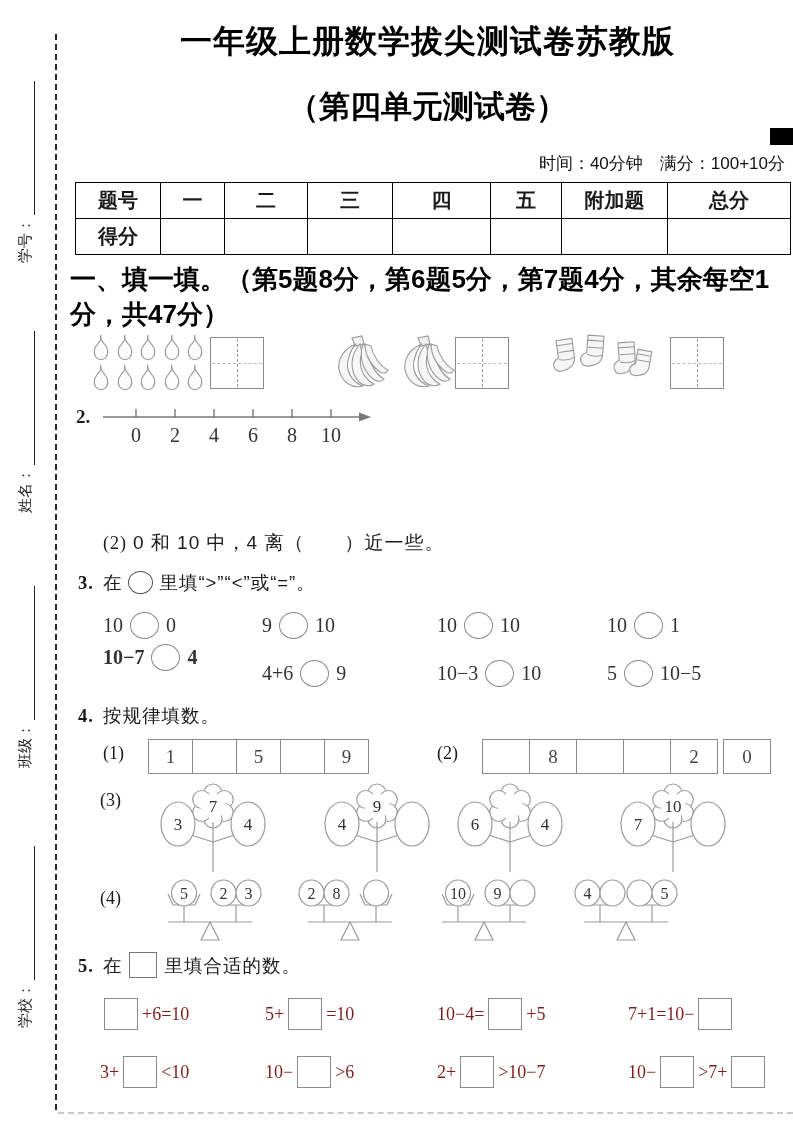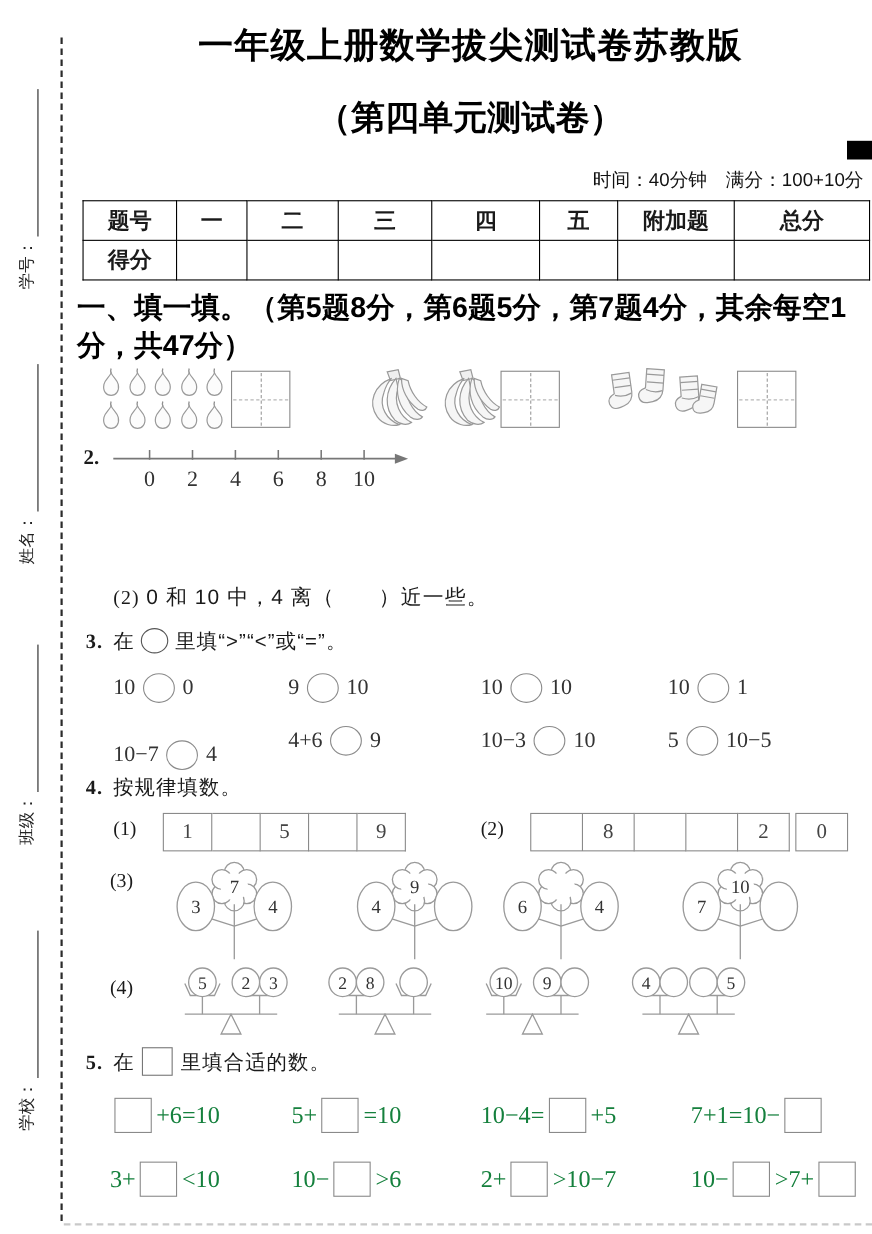--- a/index.html
+++ b/index.html
@@ -47,21 +47,21 @@
              vertical-align:-6px;margin:0 7px;}
   
   .ncells{position:absolute;display:flex;}
   .ncell{width:43px;height:33px;border:1.4px solid #8a8a8a;display:flex;align-items:center;
          justify-content:center;font-family:"Liberation Serif",serif;font-size:19px;color:#444;}
   .ncell + .ncell{border-left:none;}
   .ncell.gap{margin-left:5px;border-left:1.4px solid #8a8a8a;}
   .ncell.w2{width:46px;}
   
   .q5-eq{position:absolute;display:flex;align-items:center;
-         font-family:"Liberation Serif",serif;font-size:22px;color:#15803d;white-space:nowrap;}
+         font-family:"Liberation Serif",serif;font-size:18px;color:#7f1d1d;white-space:nowrap;}
   .q5box{width:32px;height:30px;border:1.4px solid #8a8a8a;margin:0 4px;flex:none;}
   .bottom-line{position:absolute;left:58px;top:1112px;width:735px;border-top:2px dashed #c9c9c9;}
   svg{display:block;}
   .svgfig{position:absolute;}
   svg text{font-family:"Liberation Serif",serif;fill:#333;}
 </style>
 </head>
 <body>
 
 <div class="page">
@@ -255,21 +255,21 @@
   <div class="q3-item" style="left:437px;top:612px;">
       <span>10</span>
       <span class="cmp-circle"></span>
       <span>10</span>
     </div>
   <div class="q3-item" style="left:607px;top:612px;">
       <span>10</span>
       <span class="cmp-circle"></span>
       <span>1</span>
     </div>
-  <div class="q3-item" style="left:103px;top:673px;">
+  <div class="q3-item" style="left:103px;top:644px;font-weight:bold;">
       <span>10−7</span>
       <span class="cmp-circle"></span>
       <span>4</span>
     </div>
   <div class="q3-item" style="left:262px;top:660px;">
       <span>4+6</span>
       <span class="cmp-circle"></span>
       <span>9</span>
     </div>
   <div class="q3-item" style="left:437px;top:660px;">

